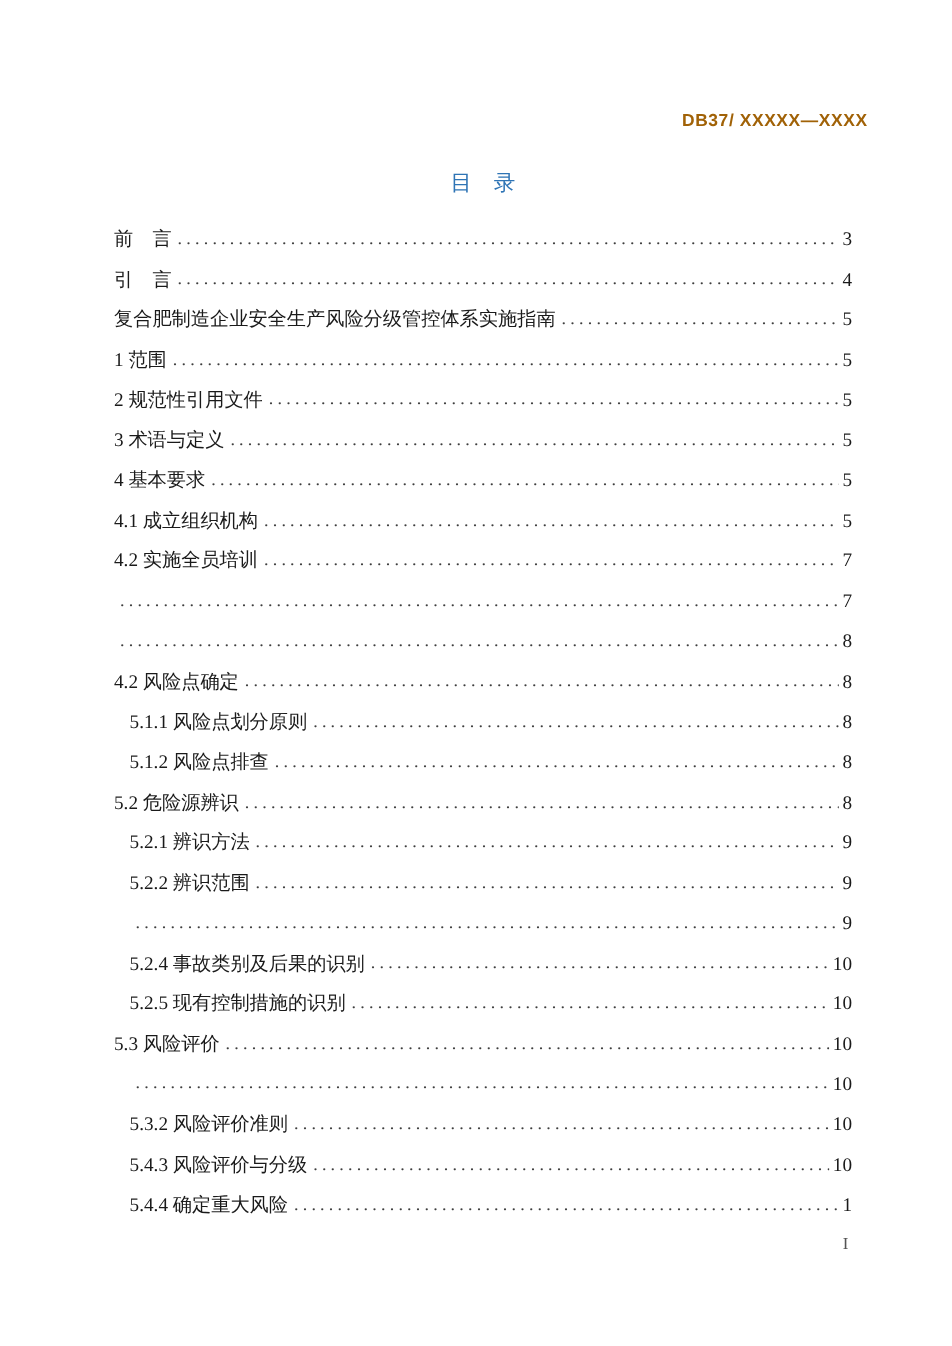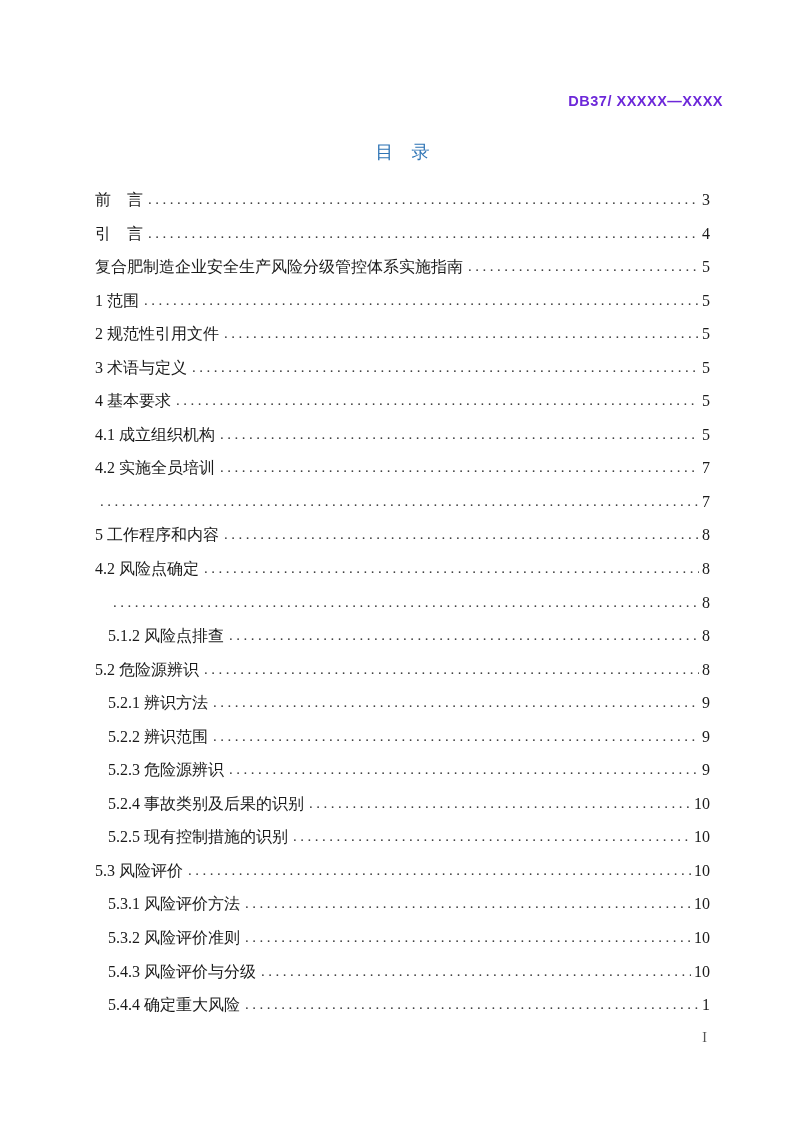--- a/index.html
+++ b/index.html
@@ -14,21 +14,21 @@
     overflow: hidden;
   }
   .doc-code {
     position: absolute;
     top: 93px;
     right: 70px;
     font-family: "Liberation Sans", "DejaVu Sans", sans-serif;
     font-size: 14.5px;
     font-weight: 700;
     letter-spacing: 0.5px;
-    color: #6d28d9;
+    color: #a16207;
   }
   .doc-title {
     position: absolute;
     top: 132px;
     left: 95px;
     width: 615px;
     text-align: center;
     font-size: 18px;
     line-height: 40px;
     font-weight: 400;
@@ -121,30 +121,30 @@
       <div class="toc-row">
         <span class="toc-label">4.2 实施全员培训</span>
         <span class="toc-dots">........................................................................................................................................................................................................</span>
         <span class="toc-page">7</span>
       </div>
       <div class="toc-row">
         <span class="toc-dots">........................................................................................................................................................................................................</span>
         <span class="toc-page">7</span>
       </div>
       <div class="toc-row">
-        <span class="toc-label">5 工作程序和内容</span>
         <span class="toc-dots">........................................................................................................................................................................................................</span>
         <span class="toc-page">8</span>
       </div>
       <div class="toc-row">
         <span class="toc-label">4.2 风险点确定</span>
         <span class="toc-dots">........................................................................................................................................................................................................</span>
         <span class="toc-page">8</span>
       </div>
       <div class="toc-row indent">
+        <span class="toc-label">5.1.1 风险点划分原则</span>
         <span class="toc-dots">........................................................................................................................................................................................................</span>
         <span class="toc-page">8</span>
       </div>
       <div class="toc-row indent">
         <span class="toc-label">5.1.2 风险点排查</span>
         <span class="toc-dots">........................................................................................................................................................................................................</span>
         <span class="toc-page">8</span>
       </div>
       <div class="toc-row">
         <span class="toc-label">5.2 危险源辨识</span>
@@ -155,41 +155,39 @@
         <span class="toc-label">5.2.1 辨识方法</span>
         <span class="toc-dots">........................................................................................................................................................................................................</span>
         <span class="toc-page">9</span>
       </div>
       <div class="toc-row indent">
         <span class="toc-label">5.2.2 辨识范围</span>
         <span class="toc-dots">........................................................................................................................................................................................................</span>
         <span class="toc-page">9</span>
       </div>
       <div class="toc-row indent">
-        <span class="toc-label">5.2.3 危险源辨识</span>
         <span class="toc-dots">........................................................................................................................................................................................................</span>
         <span class="toc-page">9</span>
       </div>
       <div class="toc-row indent">
         <span class="toc-label">5.2.4 事故类别及后果的识别</span>
         <span class="toc-dots">........................................................................................................................................................................................................</span>
         <span class="toc-page">10</span>
       </div>
       <div class="toc-row indent">
         <span class="toc-label">5.2.5 现有控制措施的识别</span>
         <span class="toc-dots">........................................................................................................................................................................................................</span>
         <span class="toc-page">10</span>
       </div>
       <div class="toc-row">
         <span class="toc-label">5.3 风险评价</span>
         <span class="toc-dots">........................................................................................................................................................................................................</span>
         <span class="toc-page">10</span>
       </div>
       <div class="toc-row indent">
-        <span class="toc-label">5.3.1 风险评价方法</span>
         <span class="toc-dots">........................................................................................................................................................................................................</span>
         <span class="toc-page">10</span>
       </div>
       <div class="toc-row indent">
         <span class="toc-label">5.3.2 风险评价准则</span>
         <span class="toc-dots">........................................................................................................................................................................................................</span>
         <span class="toc-page">10</span>
       </div>
       <div class="toc-row indent">
         <span class="toc-label">5.4.3 风险评价与分级</span>

